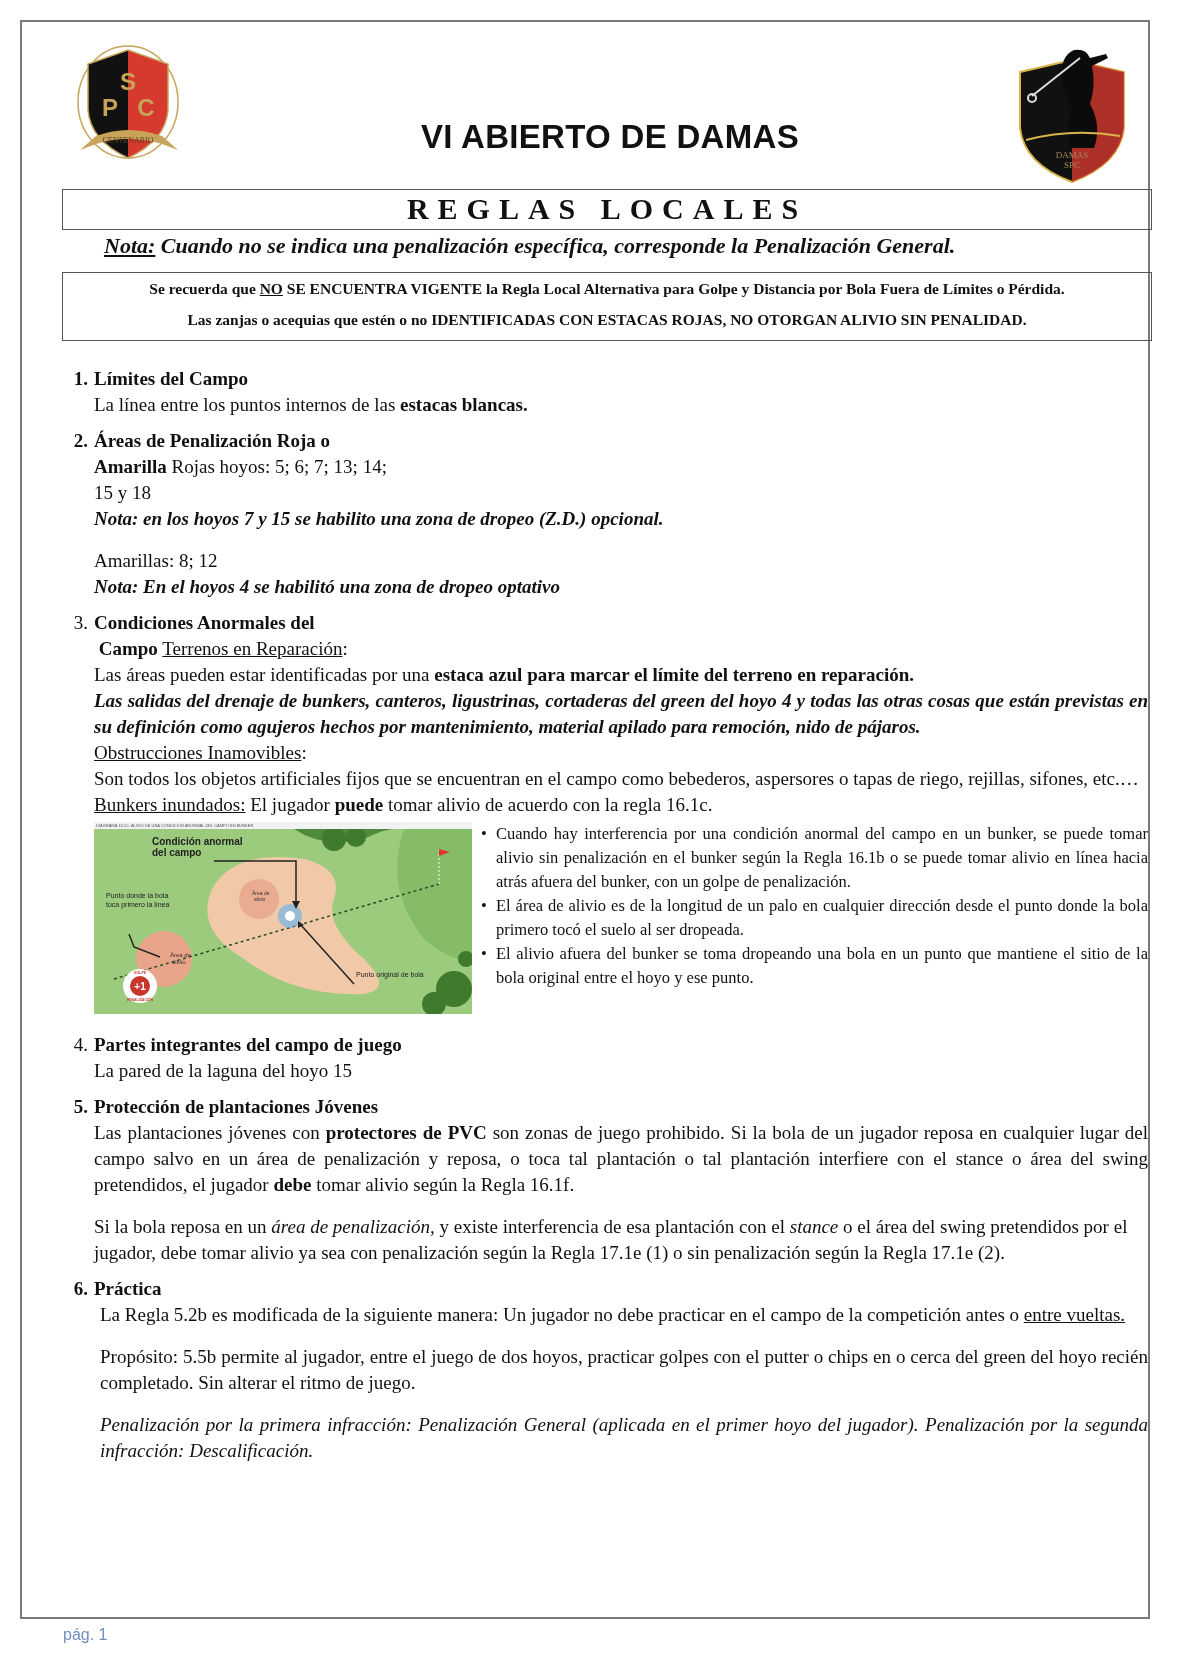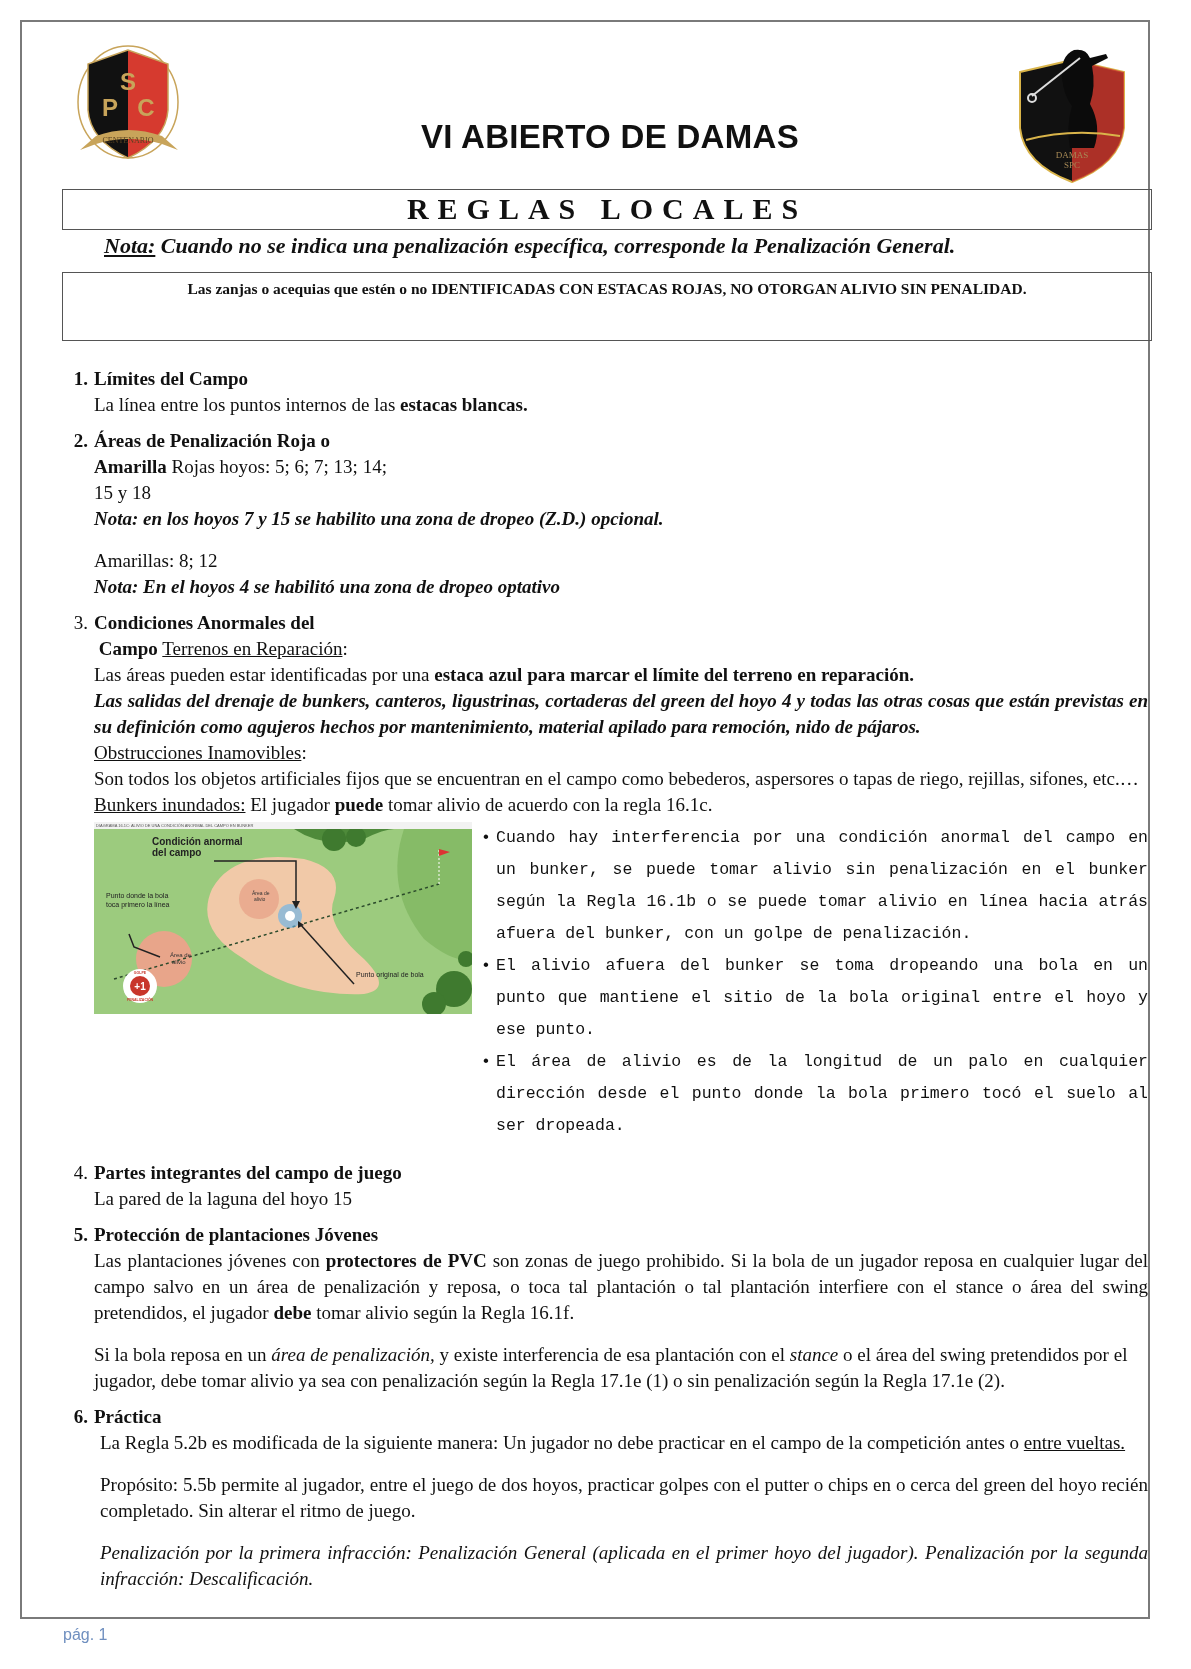--- a/index.html
+++ b/index.html
@@ -24,21 +24,21 @@
   .i { font-style: italic; }
   .bi { font-weight: bold; font-style: italic; }
   .u { text-decoration: underline; }
   .just { text-align: justify; }
   p { margin: 0; }
   .gap { margin-top: 16px; }
   .bunker-row { display: flex; margin-top: 4px; }
   .diagram { width: 378px; height: 192px; position: relative; flex: none; background: #9ccb7e; overflow: hidden; }
   .diagram .cap { position: absolute; left: 0; top: 0; width: 100%; height: 7px; background: #f2f2f2; font-family: "Liberation Sans", sans-serif; font-size: 4px; line-height: 7px; color: #555; padding-left: 2px; }
   .diagram svg { position: absolute; left: 0; top: 7px; }
-  .bullets { flex: 1; margin-left: 8px; font-family: Liberation Mono, monospace; font-size: 16.5px; line-height: 32px; }
+  .bullets { flex: 1; margin-left: 8px; font-family: Liberation Serif, serif; font-size: 16.5px; line-height: 24px; }
   .bullets ul { margin: 0; padding-left: 16px; list-style: none; }
   .bullets li { position: relative; text-align: justify; }
   .bullets li::before { content: "•"; position: absolute; left: -15px; top: 0; }
   .footer-page { position: absolute; left: 63px; top: 1626px; font-family: "Liberation Sans", sans-serif; font-size: 16px; color: #6f8fbf; }
 </style>
 </head>
 <body>
 
 <div class="page-frame"></div>
 
@@ -73,20 +73,21 @@
 
 <div class="rules-box">
   <div class="rules-title">REGLAS LOCALES</div>
 </div>
 
 <div class="nota-line">
   <span class="u">Nota:</span><span> Cuando no se indica una penalización específica, corresponde la Penalización General.</span>
 </div>
 
 <div class="reminder-box">
+  <p><span>Se recuerda que </span><span class="u">NO</span><span> SE ENCUENTRA VIGENTE la Regla Local Alternativa para Golpe y Distancia por Bola Fuera de Límites o Pérdida.</span></p>
   <p>Las zanjas o acequias que estén o no IDENTIFICADAS CON ESTACAS ROJAS, NO OTORGAN ALIVIO SIN PENALIDAD.</p>
 </div>
 
 <div class="content">
 
   <div class="sec">
     <span class="num">1.</span>
     <p class="head">Límites del Campo</p>
     <p><span>La línea entre los puntos internos de las </span><span class="b">estacas blancas.</span></p>
   </div>
@@ -148,22 +149,22 @@
           <circle cx="46" cy="157" r="17" fill="#fff"></circle>
           <circle cx="46" cy="157" r="10" fill="#c8362b"></circle>
           <text x="46" y="161" text-anchor="middle" font-family="Liberation Sans, sans-serif" font-weight="bold" font-size="10" fill="#fff">+1</text>
           <text x="46" y="145" text-anchor="middle" font-family="Liberation Sans, sans-serif" font-weight="bold" font-size="3.5" fill="#c8362b">GOLPE</text>
           <text x="46" y="172" text-anchor="middle" font-family="Liberation Sans, sans-serif" font-weight="bold" font-size="3.5" fill="#c8362b">PENALIZACIÓN</text>
         </svg>
       </div>
       <div class="bullets">
         <ul>
           <li>Cuando hay interferencia por una condición anormal del campo en un bunker, se puede tomar alivio sin penalización en el bunker según la Regla 16.1b o se puede tomar alivio en línea hacia atrás afuera del bunker, con un golpe de penalización.</li>
+          <li>El área de alivio es de la longitud de un palo en cualquier dirección desde el punto donde la bola primero tocó el suelo al ser dropeada.</li>
           <li>El alivio afuera del bunker se toma dropeando una bola en un punto que mantiene el sitio de la bola original entre el hoyo y ese punto.</li>
-          <li>El área de alivio es de la longitud de un palo en cualquier dirección desde el punto donde la bola primero tocó el suelo al ser dropeada.</li>
         </ul>
       </div>
     </div>
   </div>
 
   <div class="sec" style="margin-top:18px;">
     <span class="num plain">4.</span>
     <p class="head">Partes integrantes del campo de juego</p>
     <p>La pared de la laguna del hoyo 15</p>
   </div>

